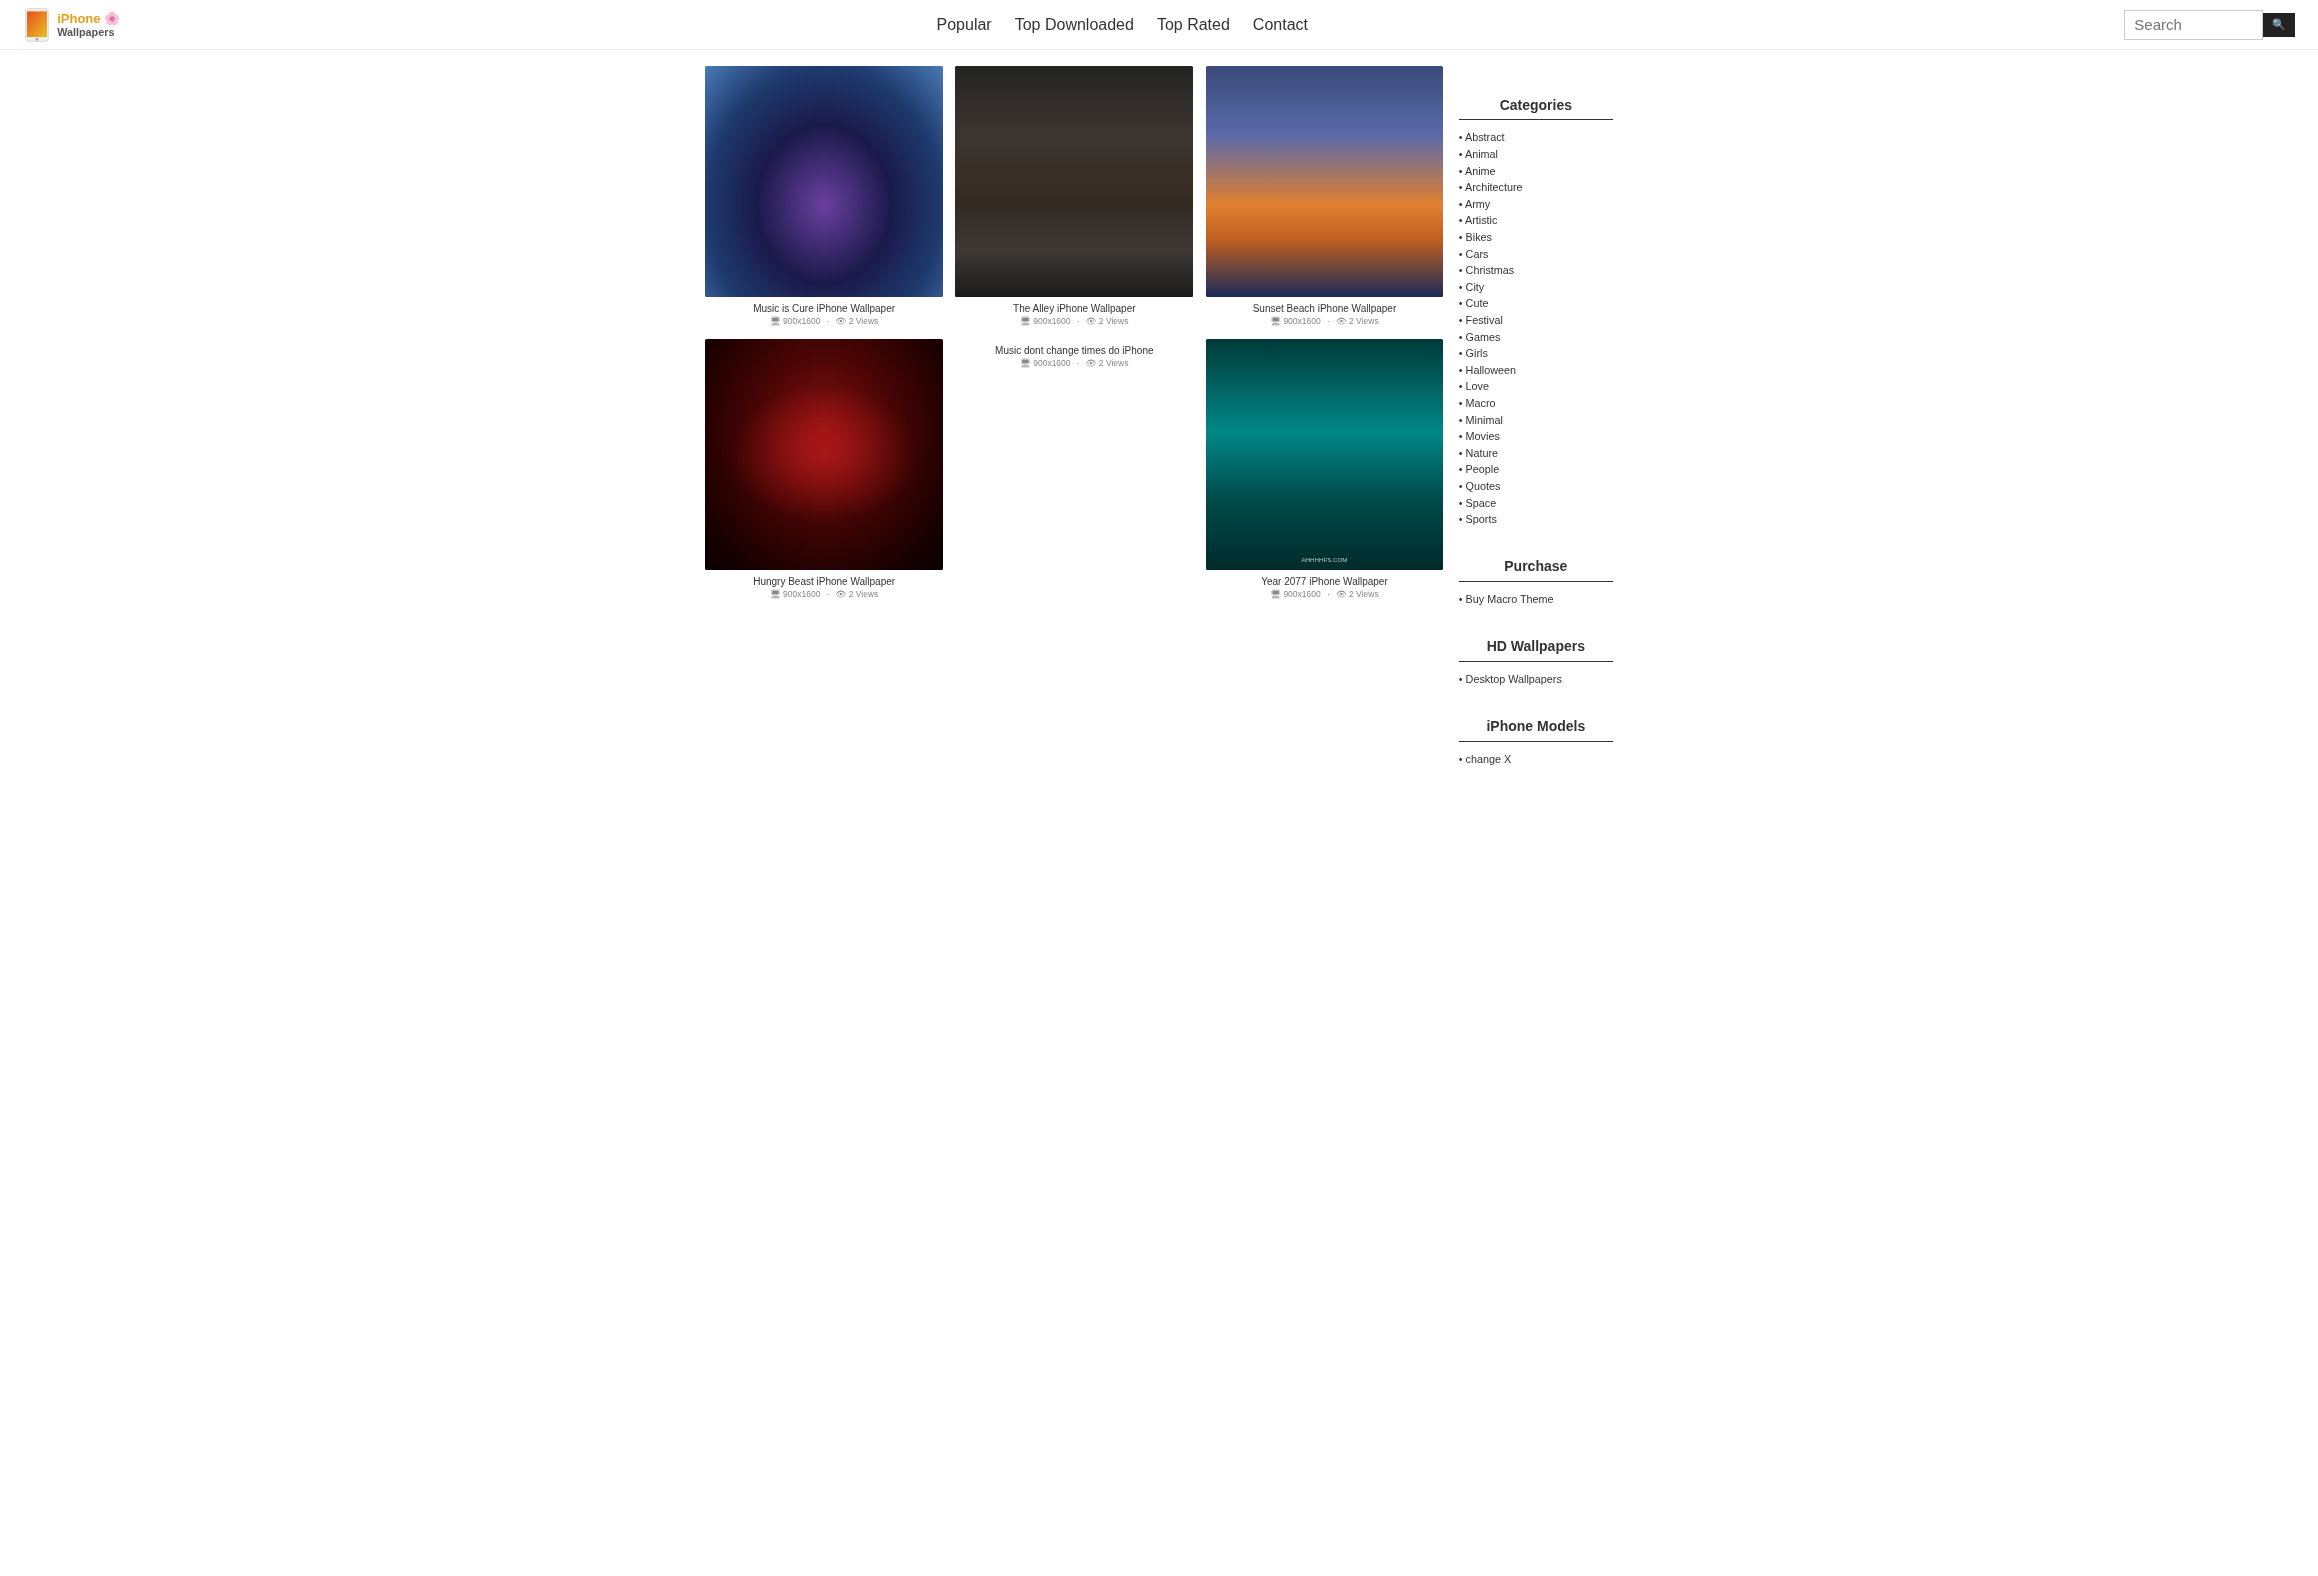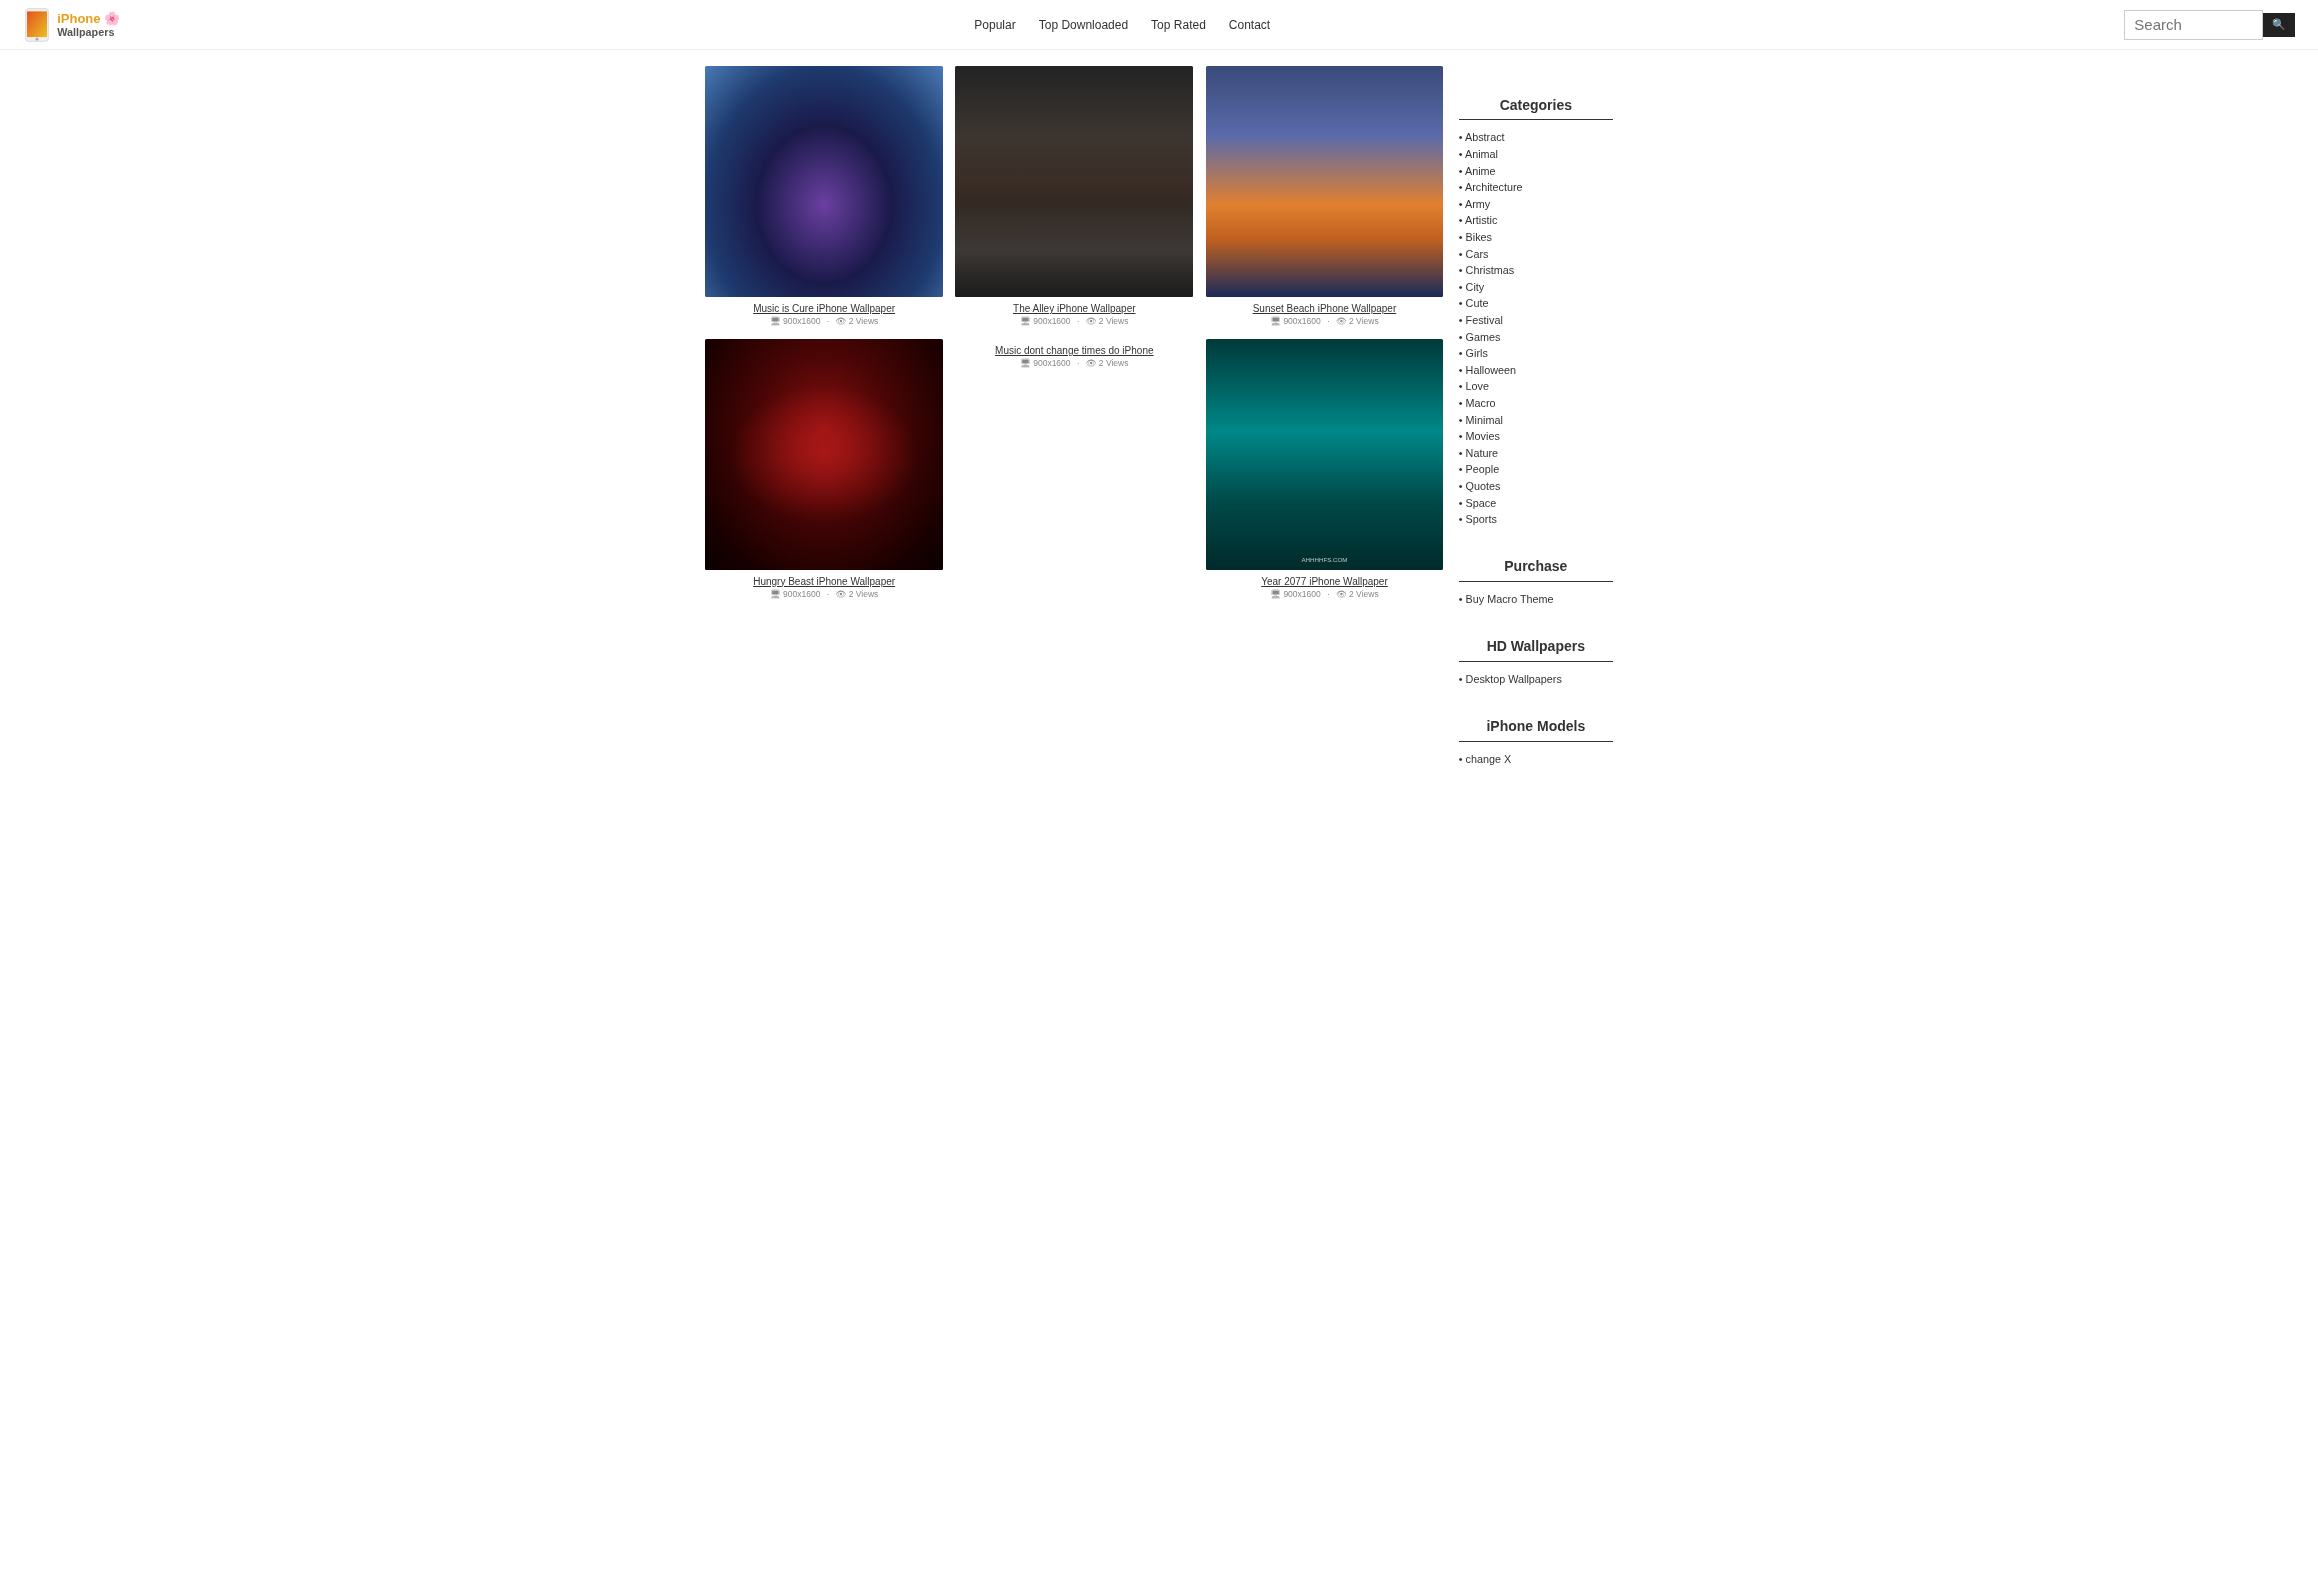--- a/index.html
+++ b/index.html
@@ -24,21 +24,21 @@
       height: 34px;
     }
     nav {
       display: flex;
       gap: 23px;
       align-items: center;
     }
     nav a {
       text-decoration: none;
       color: #333;
-      font-size: 12px;
+      font-size: 16px;
     }
     .search-area {
       display: flex;
       align-items: center;
     }
     .search-input {
       border: 0.8px solid #ccc;
       padding: 5.4px 9.2px;
       font-size: 15px;
       outline: none;
@@ -108,21 +108,20 @@
       position: absolute;
       inset: 0;
       background: linear-gradient(180deg, rgba(20,20,20,0.3) 0%, rgba(60,30,10,0.4) 50%, rgba(20,20,20,0.5) 100%);
     }
 
     .card-title {
       font-size: 10px;
       text-align: center;
       margin-top: 6.2px;
       color: #333;
-      text-decoration: underline;
     }
     .card-meta {
       font-size: 8.5px;
       color: #888;
       text-align: center;
       margin-top: 2.3px;
       display: flex;
       gap: 6.2px;
       align-items: center;
       justify-content: center;

